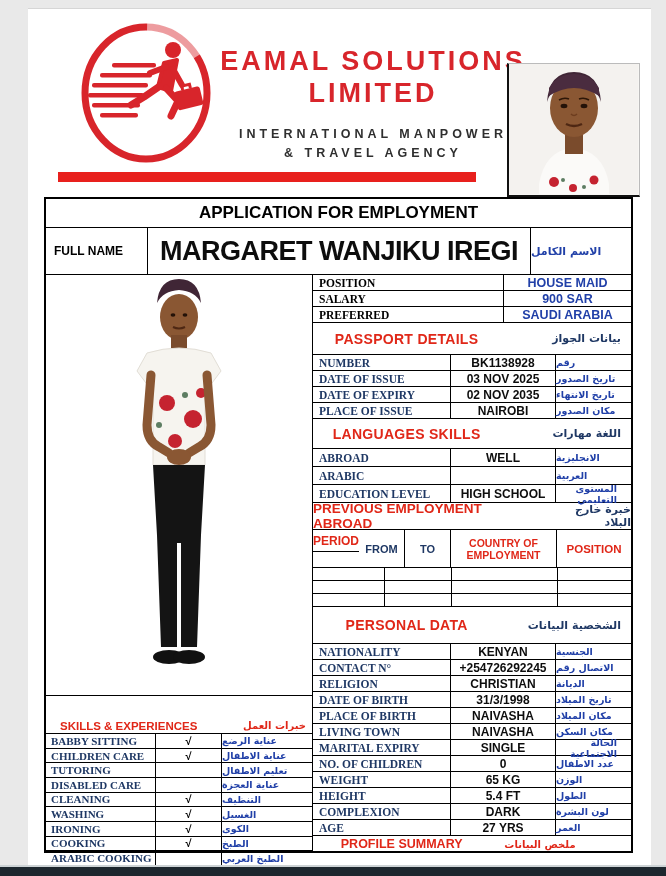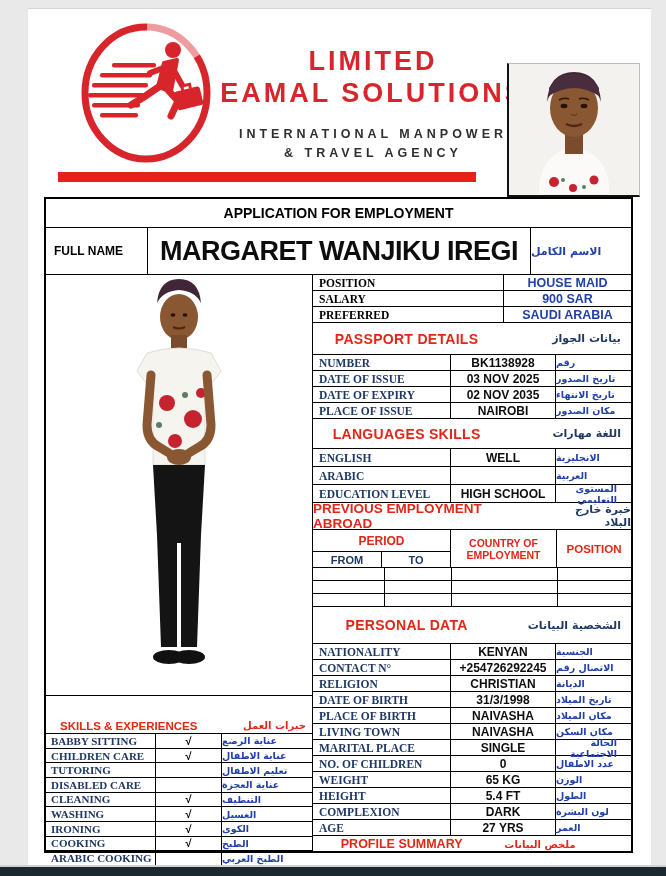--- a/index.html
+++ b/index.html
@@ -25,21 +25,21 @@
     border:1px solid #bbb;border-left:2px solid #111;border-bottom:2px solid #111;box-sizing:border-box;
   }
 
   
   .doc-table{
     position:absolute;left:16px;top:188px;width:589px;height:656px;
     border:2px solid #000;box-sizing:border-box;display:flex;flex-direction:column;background:#fff;
   }
   .row-b{border-bottom:1px solid #000;}
   .t-title{height:28px;display:flex;align-items:center;justify-content:center;
-    font-weight:bold;font-size:14px;color:#000;flex:none;}
+    font-weight:bold;font-size:17px;color:#000;flex:none;}
   .t-name{height:46px;display:flex;flex:none;}
   .t-name .c1{width:101px;display:flex;align-items:center;padding-left:8px;box-sizing:border-box;
     font-weight:bold;font-size:12px;}
   .t-name .c2{flex:1;border-left:1px solid #000;border-right:1px solid #000;display:flex;align-items:center;justify-content:center;
     font-weight:bold;font-size:27px;letter-spacing:-0.5px;color:#0d0d0d;}
   .t-name .c3{width:100px;display:flex;align-items:center;justify-content:flex-end;padding-right:8px;box-sizing:border-box;}
   .t-body{flex:1;display:flex;min-height:0;}
   .left-col{width:266px;display:flex;flex-direction:column;min-height:0;}
   .right-col{flex:1;border-left:1px solid #000;display:flex;flex-direction:column;min-height:0;}
 
@@ -80,21 +80,21 @@
   .p-row{height:15px;}
   .p-row .l{width:137px;}
   .p-row .v{width:106px;border-left:1px solid #000;border-right:1px solid #000;}
   .p-row .a{flex:1;}
   .lang-row{height:17px;}
 
   .emp-hdr-inline{height:26px;display:flex;align-items:center;justify-content:center;gap:10px;flex:none;}
   .emp-hdr-inline .en{color:#e02718;font-weight:bold;font-size:13.5px;}
   .emp-hdr-inline .ar-t{color:#1f3864;font-weight:bold;font-size:11px;font-family:"DejaVu Sans",sans-serif;}
   .emp-head{height:37px;display:flex;border-bottom:1px solid #000;flex:none;}
-  .emp-period{width:137px;display:flex;flex-direction:column;justify-content:center;}
+  .emp-period{width:137px;display:flex;flex-direction:row;justify-content:center;}
   .emp-period .per{height:21px;border-bottom:1px solid #000;display:flex;align-items:center;justify-content:center;
     color:#e02718;font-weight:bold;font-size:12px;}
   .emp-fromto{flex:1;display:flex;}
   .emp-fromto div{flex:1;display:flex;align-items:center;justify-content:center;color:#1f3864;font-weight:bold;font-size:11px;}
   .emp-fromto .to{border-left:1px solid #000;}
   .emp-country{width:105px;border-left:1px solid #000;display:flex;align-items:center;justify-content:center;text-align:center;
     color:#e02718;font-weight:bold;font-size:10.5px;line-height:12px;}
   .emp-pos{flex:1;border-left:1px solid #000;display:flex;align-items:center;justify-content:center;
     color:#e02718;font-weight:bold;font-size:11.5px;}
   .emp-row{height:12px;display:flex;border-bottom:1px solid #000;flex:none;}
@@ -135,22 +135,22 @@
         <path d="M86 67 L70 78 L57 86" stroke-width="7" stroke-linecap="round" stroke-linejoin="round" fill="none"></path>
         <g transform="rotate(-14 114 80)">
           <rect x="102" y="70" width="26" height="19" rx="2.5" stroke="none"></rect>
           <path d="M111 70 v-4 h8 v4" fill="none" stroke-width="3"></path>
         </g>
       </g>
     </svg>
   </div>
 
   <div class="title-block">
+    <div class="company-line">EAMAL SOLUTIONS</div>
     <div class="company-line">LIMITED</div>
-    <div class="company-line">EAMAL SOLUTIONS</div>
     <div class="tagline tag-gap">INTERNATIONAL MANPOWER</div>
     <div class="tagline">&amp; TRAVEL AGENCY</div>
   </div>
 
   <div class="red-bar"></div>
 
   <div class="headshot">
     <svg width="129" height="130" viewBox="0 0 129 130">
       <rect width="129" height="130" fill="#f4f2ef"></rect>
       <path d="M30 120 Q36 86 64 84 Q94 86 100 120 L100 130 L30 130 Z" fill="#fbfaf8"></path>
@@ -306,21 +306,21 @@
             <div class="cell l lbl-nvy">PLACE OF ISSUE</div>
             <div class="cell v val">NAIROBI</div>
             <div class="cell a ar" dir="rtl">مكان الصدور</div>
           </div>
 
         <div class="sec-hdr h29 row-b">
           <div class="en">LANGUAGES SKILLS</div>
           <div class="ar-t" dir="rtl">اللغة مهارات</div>
         </div>
         <div class="r-row p-row lang-row">
-            <div class="cell l lbl-nvy">ENGLISH</div>
+            <div class="cell l lbl-nvy">ABROAD</div>
             <div class="cell v val">WELL</div>
             <div class="cell a ar" dir="rtl">الانجليزية</div>
           </div>
         <div class="r-row p-row lang-row">
             <div class="cell l lbl-nvy">ARABIC</div>
             <div class="cell v val"></div>
             <div class="cell a ar" dir="rtl">العربية</div>
           </div>
         <div class="r-row p-row lang-row">
             <div class="cell l lbl-nvy">EDUCATION LEVEL</div>
@@ -390,21 +390,21 @@
             <div class="cell l lbl-nvy">PLACE OF BIRTH</div>
             <div class="cell v val">NAIVASHA</div>
             <div class="cell a ar" dir="rtl">مكان الميلاد</div>
           </div>
         <div class="r-row p-row">
             <div class="cell l lbl-nvy">LIVING TOWN</div>
             <div class="cell v val">NAIVASHA</div>
             <div class="cell a ar" dir="rtl">مكان السكن</div>
           </div>
         <div class="r-row p-row">
-            <div class="cell l lbl-nvy">MARITAL PLACE</div>
+            <div class="cell l lbl-nvy">MARITAL EXPIRY</div>
             <div class="cell v val">SINGLE</div>
             <div class="cell a ar" dir="rtl">الحالة الاجتماعية</div>
           </div>
         <div class="r-row p-row">
             <div class="cell l lbl-nvy">NO. OF CHILDREN</div>
             <div class="cell v val">0</div>
             <div class="cell a ar" dir="rtl">عدد الاطفال</div>
           </div>
         <div class="r-row p-row">
             <div class="cell l lbl-nvy">WEIGHT</div>

